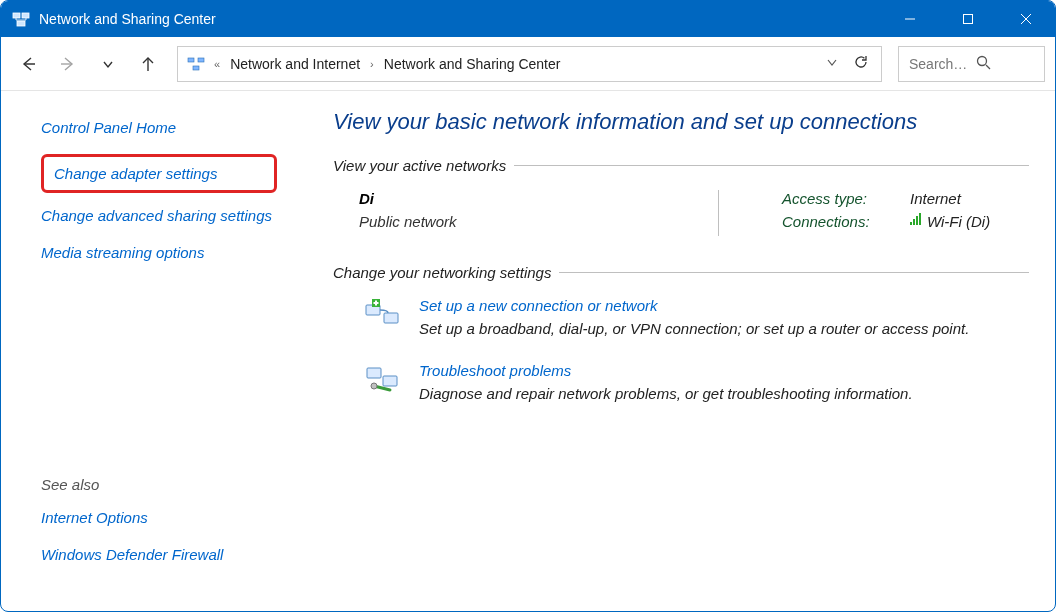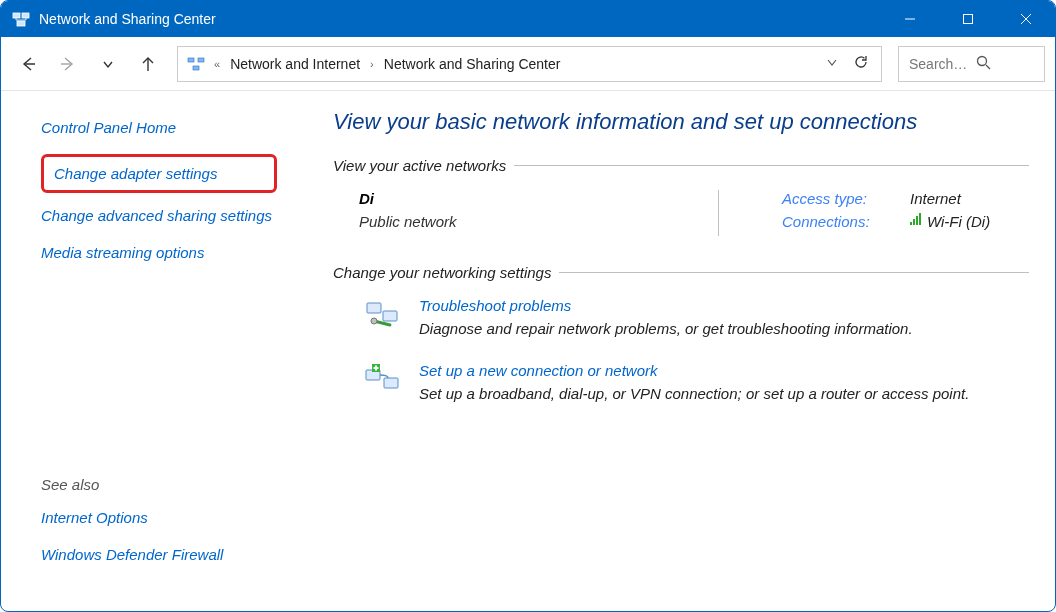--- a/index.html
+++ b/index.html
@@ -129,21 +129,21 @@
       gap: 59px;
       padding-left: 26px;
       margin-bottom: 28px;
     }
     .network-left { flex: 0 0 300px; }
     .network-name { font-weight: 600; font-size:15px; margin-bottom:6px; }
     .network-type { color:#333; font-size:15px; }
     .network-divider { width:1px; background:#bfbfbf; }
     .network-right { flex:1; padding-left: 4px; }
     .kv { display:flex; gap:18px; margin-bottom:6px; font-size:15px;}
-    .kv .k { width: 110px; color:#3b82f6; }
+    .kv .k { width: 110px; color:#14532d; }
     .kv .v { color:#222; }
     .wifi-link { color:#0066cc; cursor:pointer; display:inline-flex; align-items:flex-start; gap:6px;}
     .wifi-bars {
       display:inline-flex; align-items:flex-end; gap:1px; height:12px;
     }
     .wifi-bars span { width:2px; background:#2aa82a; display:inline-block;}
     .wifi-bars span:nth-child(1){height:3px;}
     .wifi-bars span:nth-child(2){height:6px;}
     .wifi-bars span:nth-child(3){height:9px;}
     .wifi-bars span:nth-child(4){height:12px;}
@@ -306,43 +306,43 @@
     </div>
 
     <div class="section-header">
       <span class="label">Change your networking settings</span>
       <span class="line"></span>
     </div>
 
     <div class="setting-item">
       <div class="setting-icon">
         <svg width="36" height="34" viewBox="0 0 36 34">
-          <rect x="3" y="4" width="14" height="10" rx="1" fill="#dbeafe" stroke="#5a8fc5"></rect>
-          <rect x="19" y="12" width="14" height="10" rx="1" fill="#dbeafe" stroke="#5a8fc5"></rect>
-          <path d="M10 22 L26 26" stroke="#3a9a3a" stroke-width="3" stroke-linecap="round"></path>
-          <circle cx="10" cy="22" r="3" fill="#c0c0c0" stroke="#777"></circle>
-        </svg>
-      </div>
-      <div class="setting-text">
-        <span class="stitle">Troubleshoot problems</span>
-        <div class="sdesc">Diagnose and repair network problems, or get troubleshooting information.</div>
-      </div>
-    </div>
-
-    <div class="setting-item">
-      <div class="setting-icon">
-        <svg width="36" height="34" viewBox="0 0 36 34">
           <rect x="2" y="6" width="14" height="10" rx="1" fill="#dbeafe" stroke="#5a8fc5"></rect>
           <rect x="20" y="14" width="14" height="10" rx="1" fill="#dbeafe" stroke="#5a8fc5"></rect>
           <path d="M16 11 Q24 11 24 14" stroke="#5a8fc5" fill="none" stroke-width="1.4"></path>
           <rect x="8" y="0" width="8" height="8" fill="#39b339"></rect>
           <rect x="11" y="1.5" width="2" height="5" fill="#fff"></rect>
           <rect x="9.5" y="3" width="5" height="2" fill="#fff"></rect>
         </svg>
       </div>
       <div class="setting-text">
         <span class="stitle">Set up a new connection or network</span>
         <div class="sdesc">Set up a broadband, dial-up, or VPN connection; or set up a router or access point.</div>
       </div>
     </div>
 
+    <div class="setting-item">
+      <div class="setting-icon">
+        <svg width="36" height="34" viewBox="0 0 36 34">
+          <rect x="3" y="4" width="14" height="10" rx="1" fill="#dbeafe" stroke="#5a8fc5"></rect>
+          <rect x="19" y="12" width="14" height="10" rx="1" fill="#dbeafe" stroke="#5a8fc5"></rect>
+          <path d="M10 22 L26 26" stroke="#3a9a3a" stroke-width="3" stroke-linecap="round"></path>
+          <circle cx="10" cy="22" r="3" fill="#c0c0c0" stroke="#777"></circle>
+        </svg>
+      </div>
+      <div class="setting-text">
+        <span class="stitle">Troubleshoot problems</span>
+        <div class="sdesc">Diagnose and repair network problems, or get troubleshooting information.</div>
+      </div>
+    </div>
+
   </div>
 </div>
 
 </body></html>

